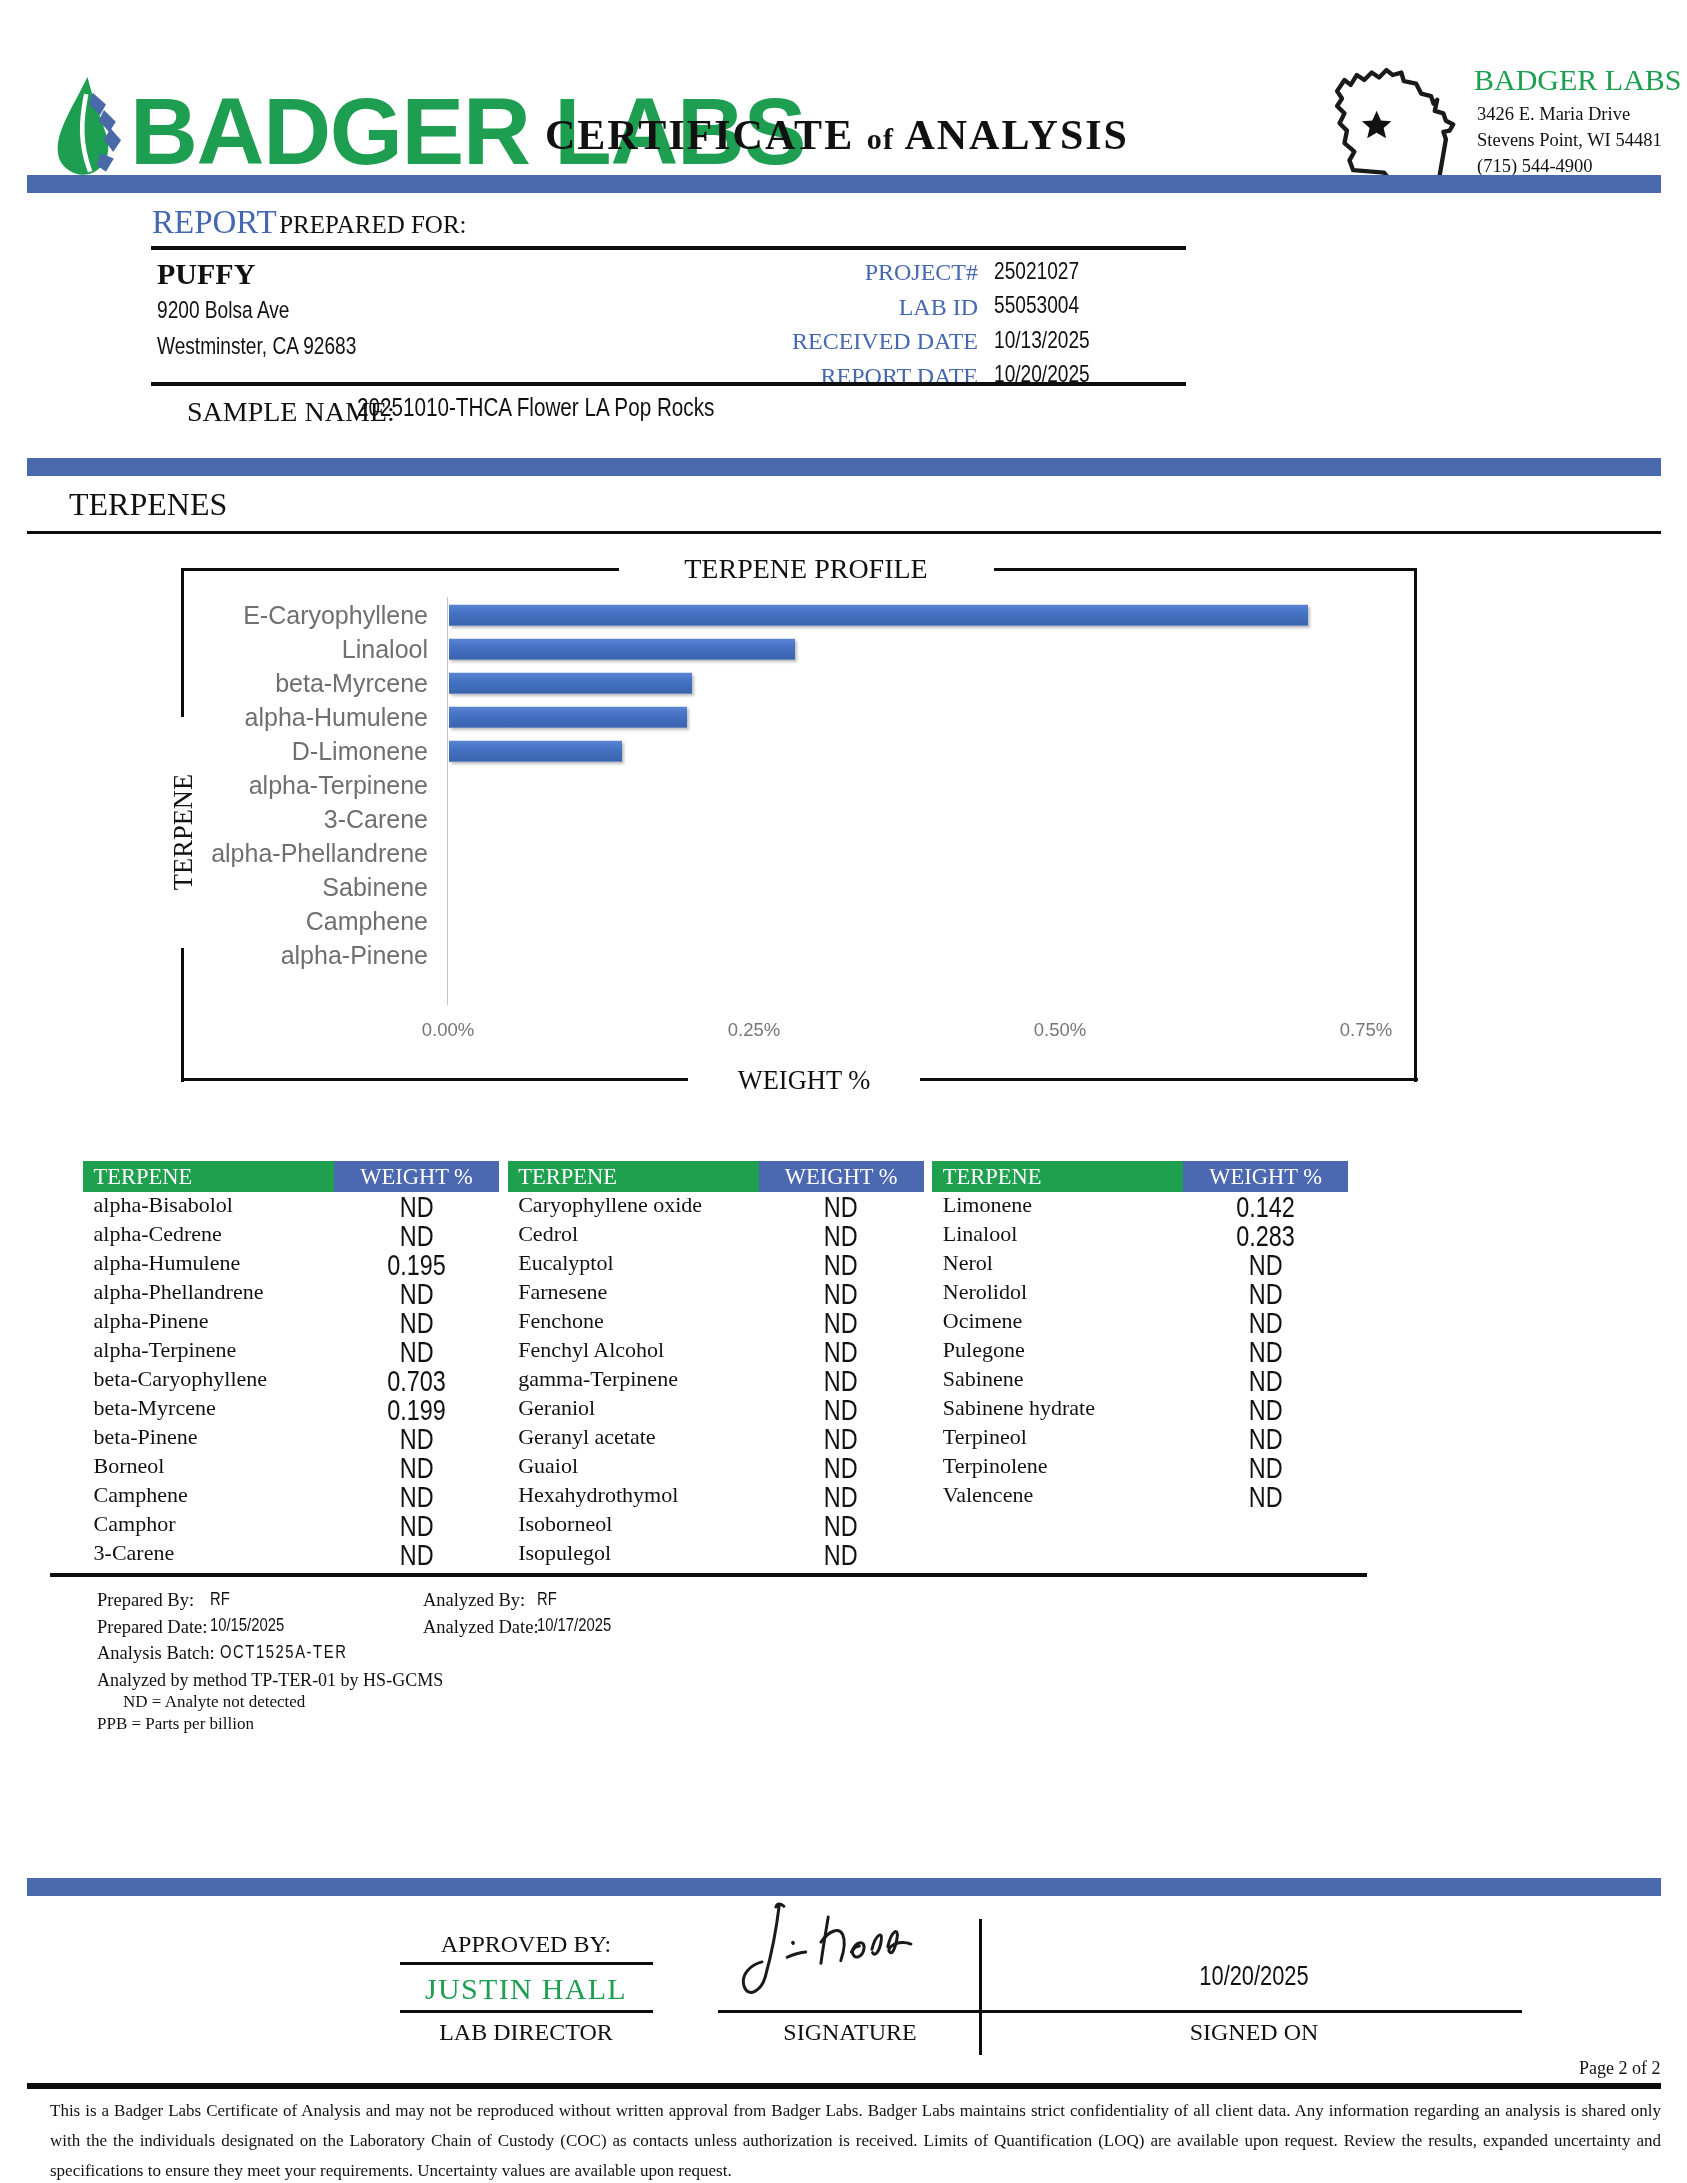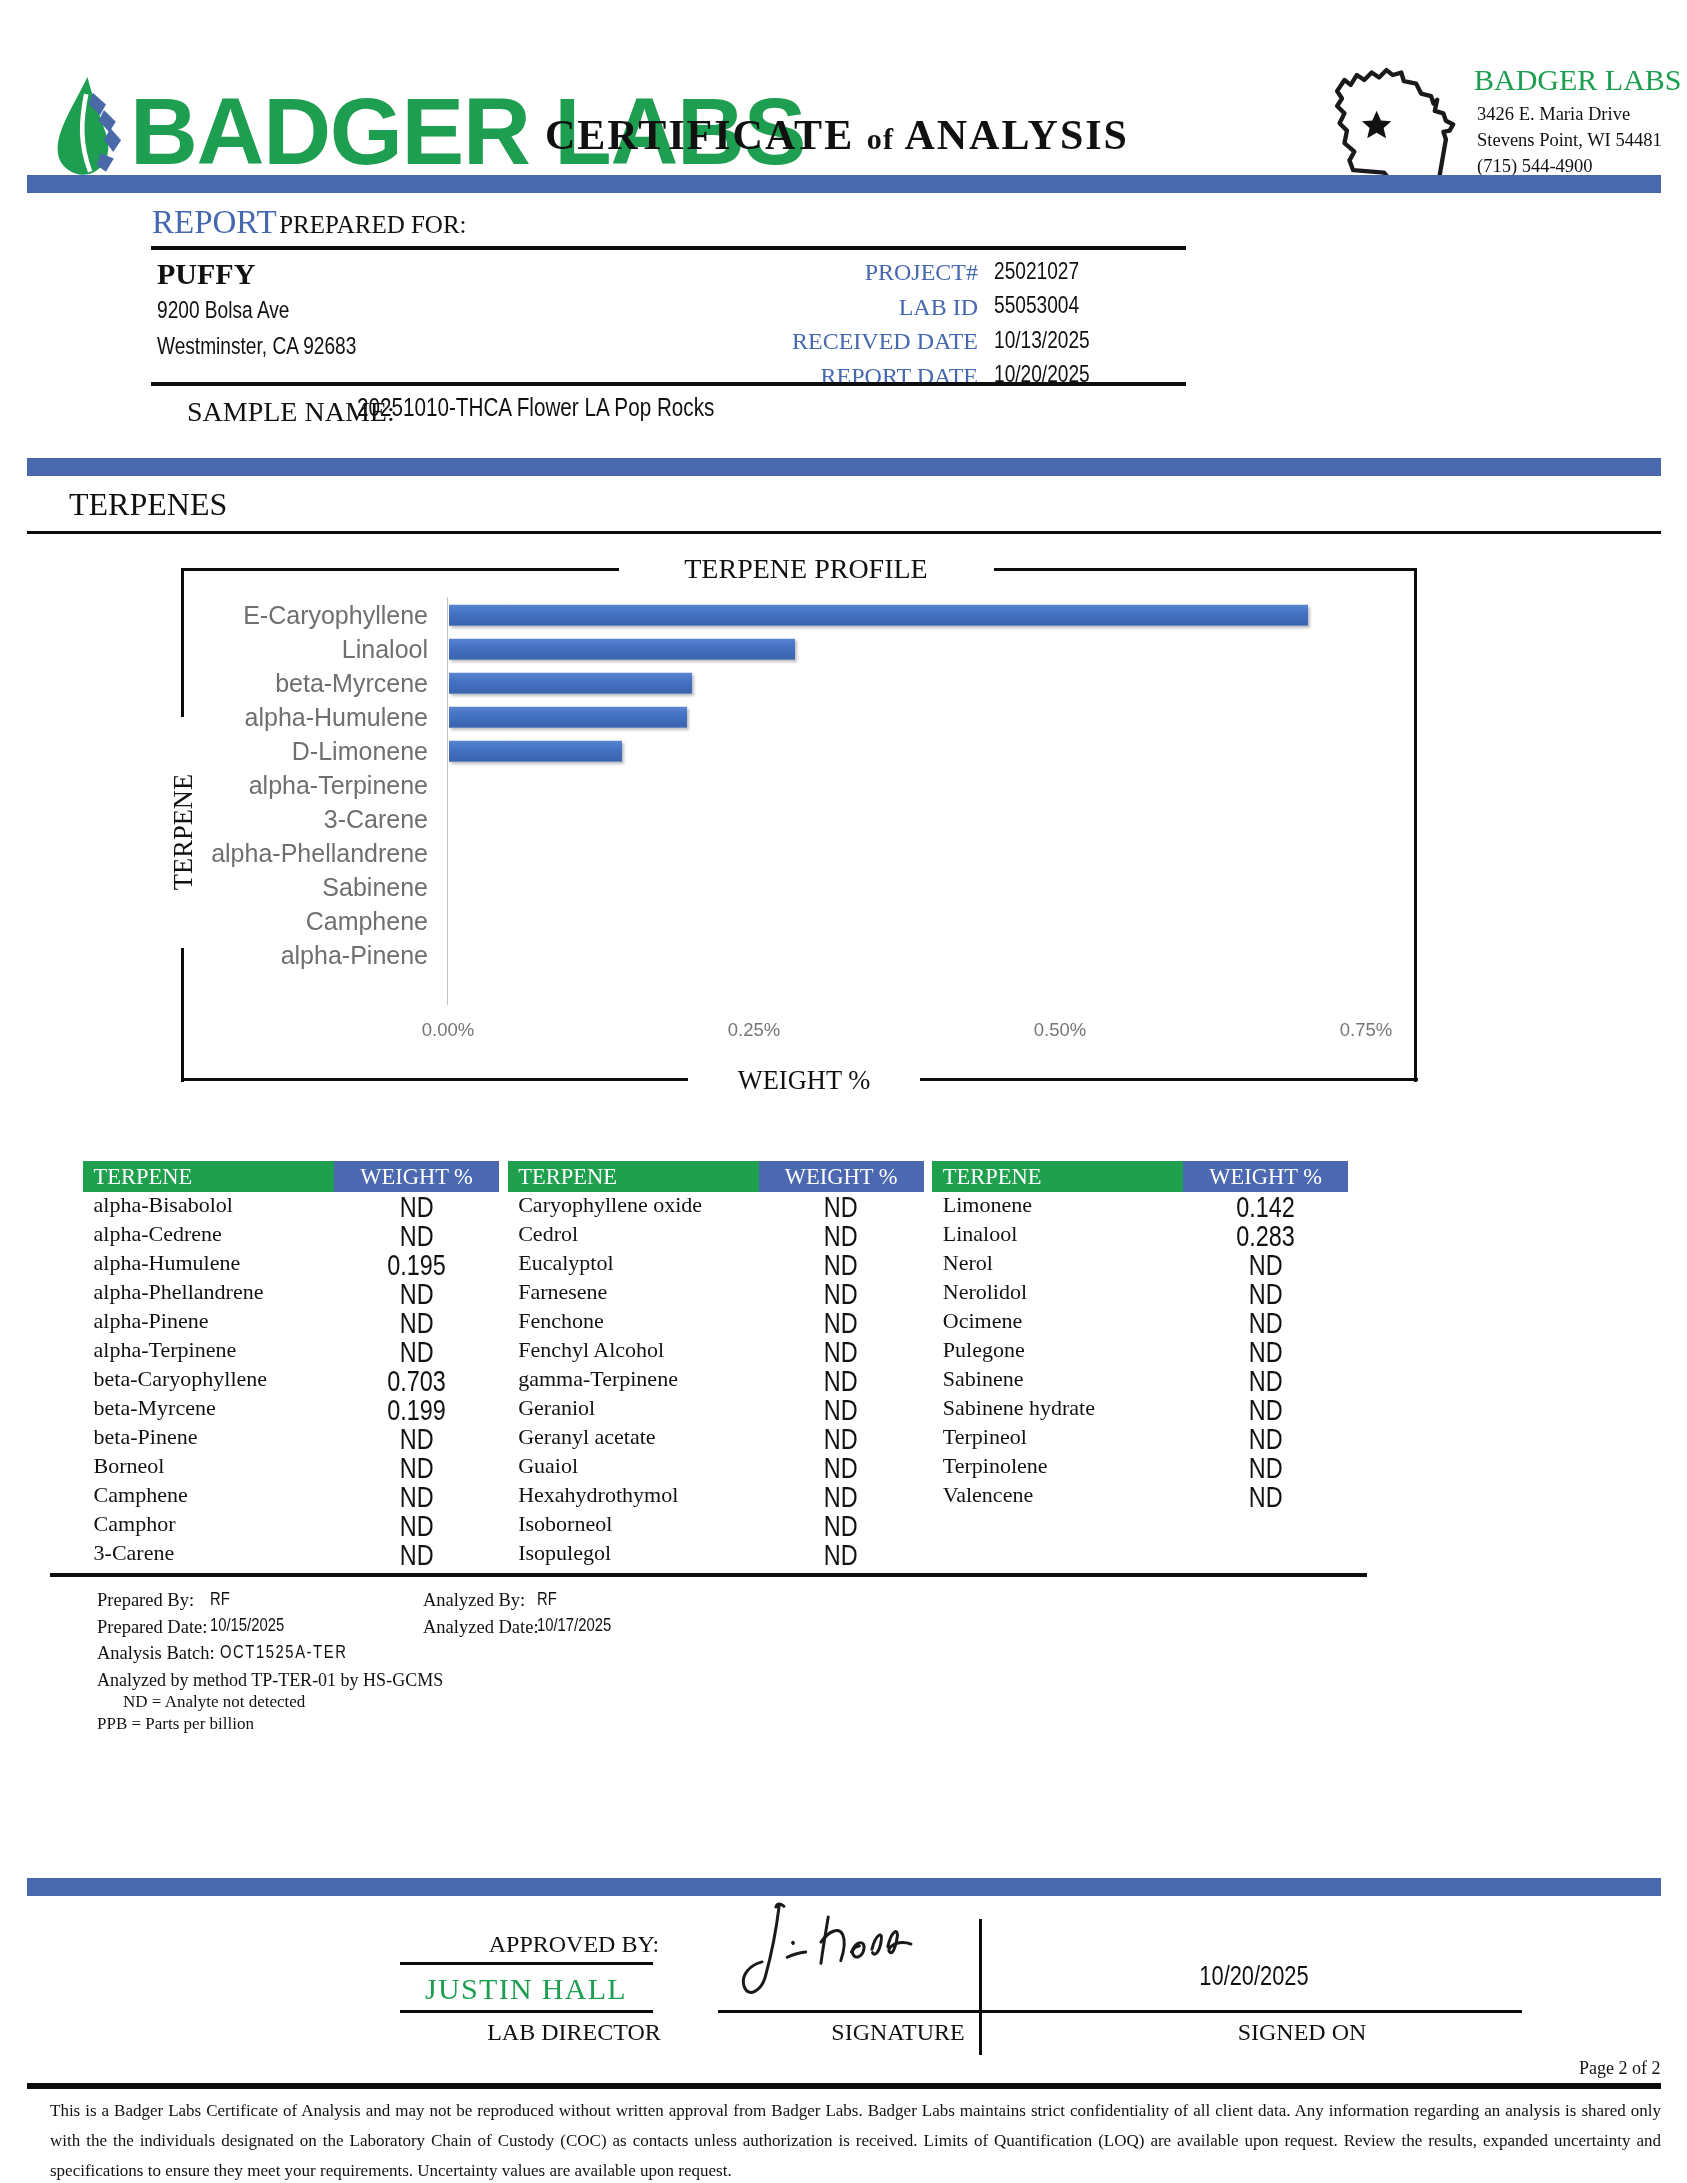--- a/index.html
+++ b/index.html
@@ -42,21 +42,21 @@
   .tgroup{display:grid;grid-template-columns:251px 165px;grid-auto-rows:29px;}
   .thead{height:31px;display:flex;align-items:center;color:#ffffff;font-size:22.5px;}
   .th-green{background:#1fa04f;padding-left:10.6px;}
   .th-blue{background:#4b68b0;justify-content:center;}
   .tname{display:flex;align-items:center;padding-left:10.6px;font-size:22px;white-space:nowrap;}
   .tval{display:flex;justify-content:center;font-size:30px;}
   
   .note-label{font-size:18.5px;}
   .note-val{font-size:19px;}
   
-  .app-label{font-size:24px;text-align:right;white-space:nowrap;margin-left:48px;}
+  .app-label{font-size:24px;text-align:right;white-space:nowrap;}
   .app-name{font-size:30px;color:#1e9e50;text-align:center;letter-spacing:1.3px;white-space:nowrap;}
   
   .disclaimer{font-size:17px;line-height:30px;text-align:justify;}
 </style>
 </head>
 <body>
 
 <div class="page">
 
   <div class="abs" style="left:48px;top:74px;width:79px;height:106px;">

